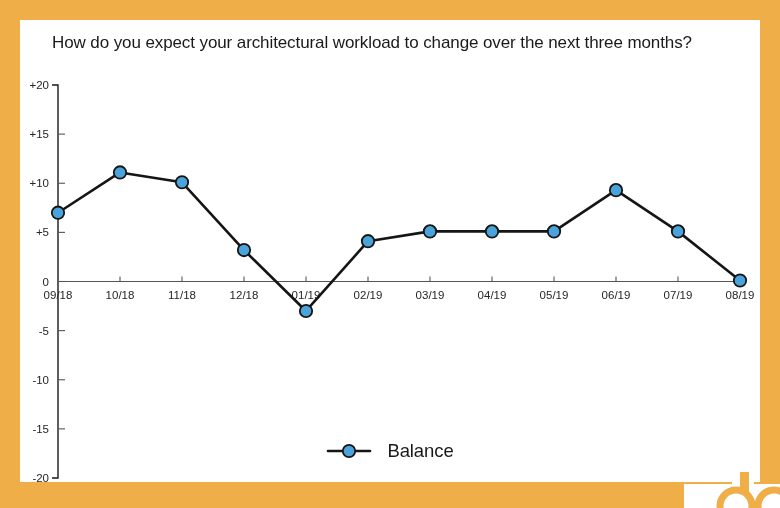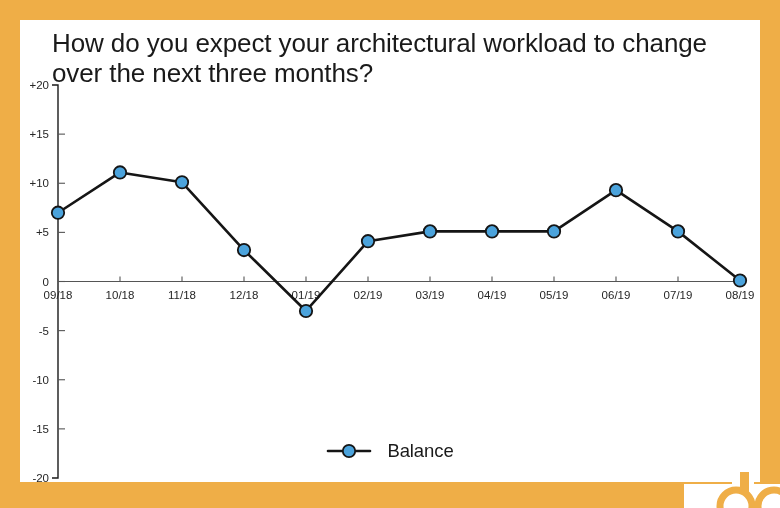--- a/index.html
+++ b/index.html
@@ -26,21 +26,21 @@
     position: absolute;
     left: 20px; top: 20px;
     width: 740px; height: 462px;
     background: #FFFFFF;
   }
 
   #chart-title {
     position: absolute;
     left: 32px; top: 8px;
     width: 700px;
-    font-size: 26px;
+    font-size: 17px;
     line-height: 30px;
     color: #1A1A1A;
     letter-spacing: -0.1px;
     white-space: pre-line;
   }
 
   #plot {
     position: absolute;
     left: 0; top: 0;
     width: 672px; height: 462px;

